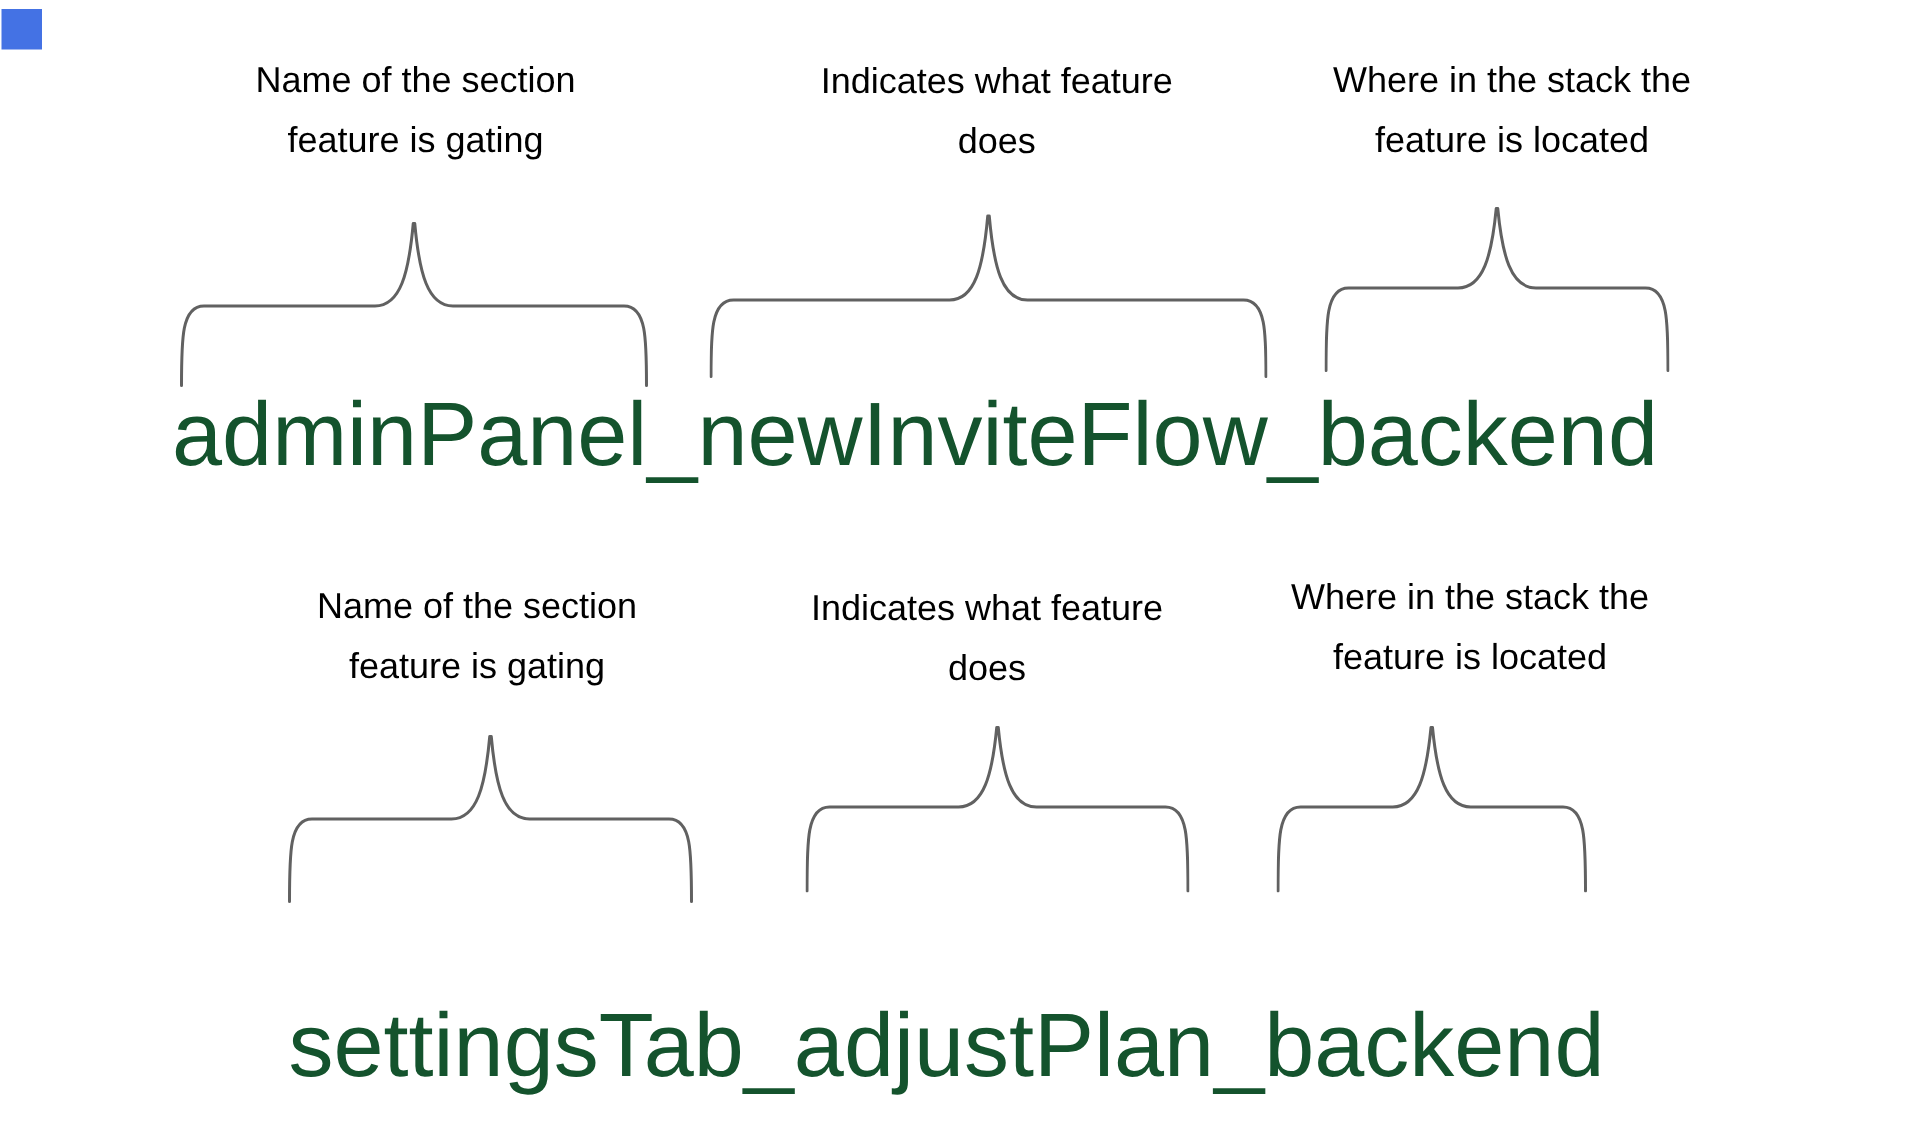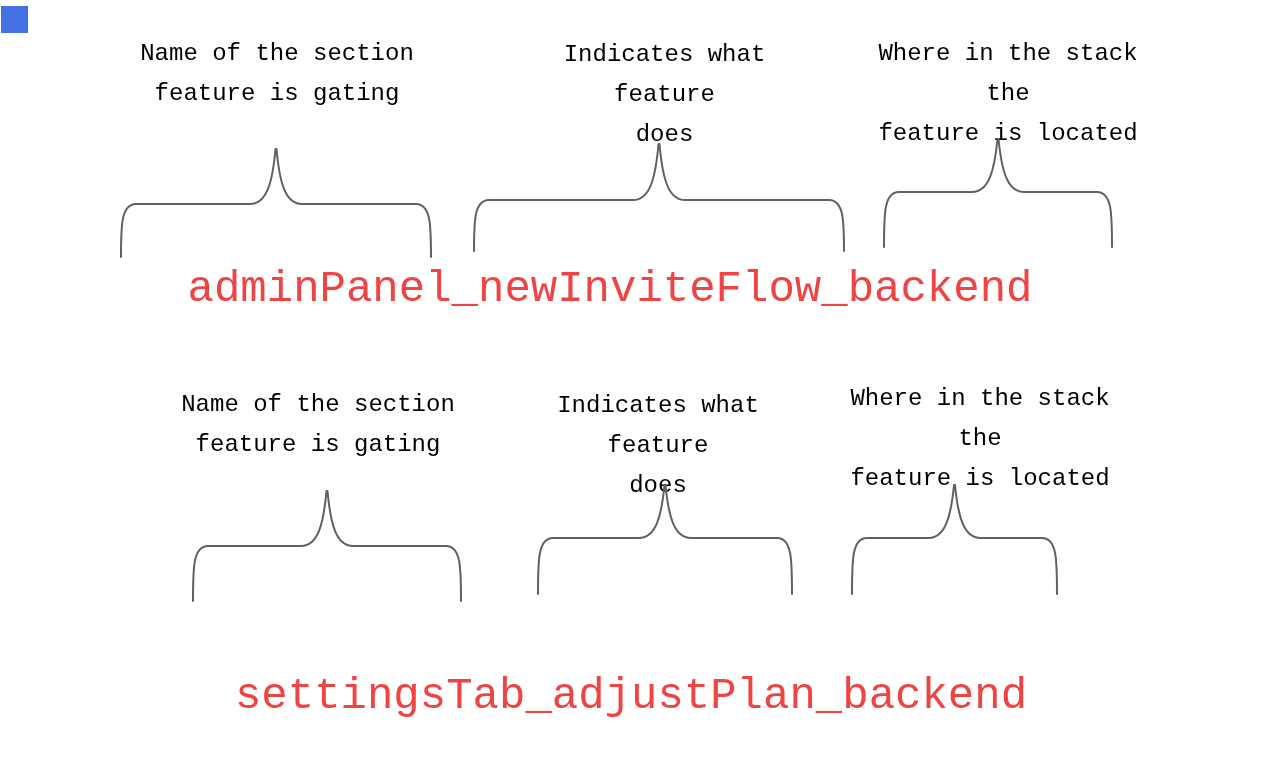--- a/index.html
+++ b/index.html
@@ -2,47 +2,46 @@
 <html><head>
 <meta charset="utf-8">
 <style>
   html, body { margin: 0; padding: 0; background: #ffffff; }
   .canvas {
     position: relative;
     width: 1132px;
     height: 758px;
     background: #ffffff;
     overflow: hidden;
-    font-family: Liberation Mono, monospace;
+    font-family: Liberation Sans, sans-serif;
     color: #000000;
-    padding-left: 44px;
   }
   .marker {
     position: absolute;
     left: 1px;
     top: 6px;
     width: 27px;
     height: 27px;
     background: #4472e4;
   }
   .annotation-label {
     position: absolute;
     font-size: 24px;
     line-height: 40px;
     text-align: center;
     white-space: pre-line;
     color: #000000;
   }
   .flag-name {
     position: absolute;
-    font-size: 44px;
+    font-size: 60px;
     line-height: 71px;
     white-space: nowrap;
     transform: translateX(-50%);
-    color: #ef4444;
+    color: #14532d;
   }
   .brace { position: absolute; }
 </style>
 </head>
 <body>
 
 <div class="canvas" style="background: rgb(255, 255, 255);">
 
   <div class="marker" style="background: rgb(68, 114, 228);"></div>
 

